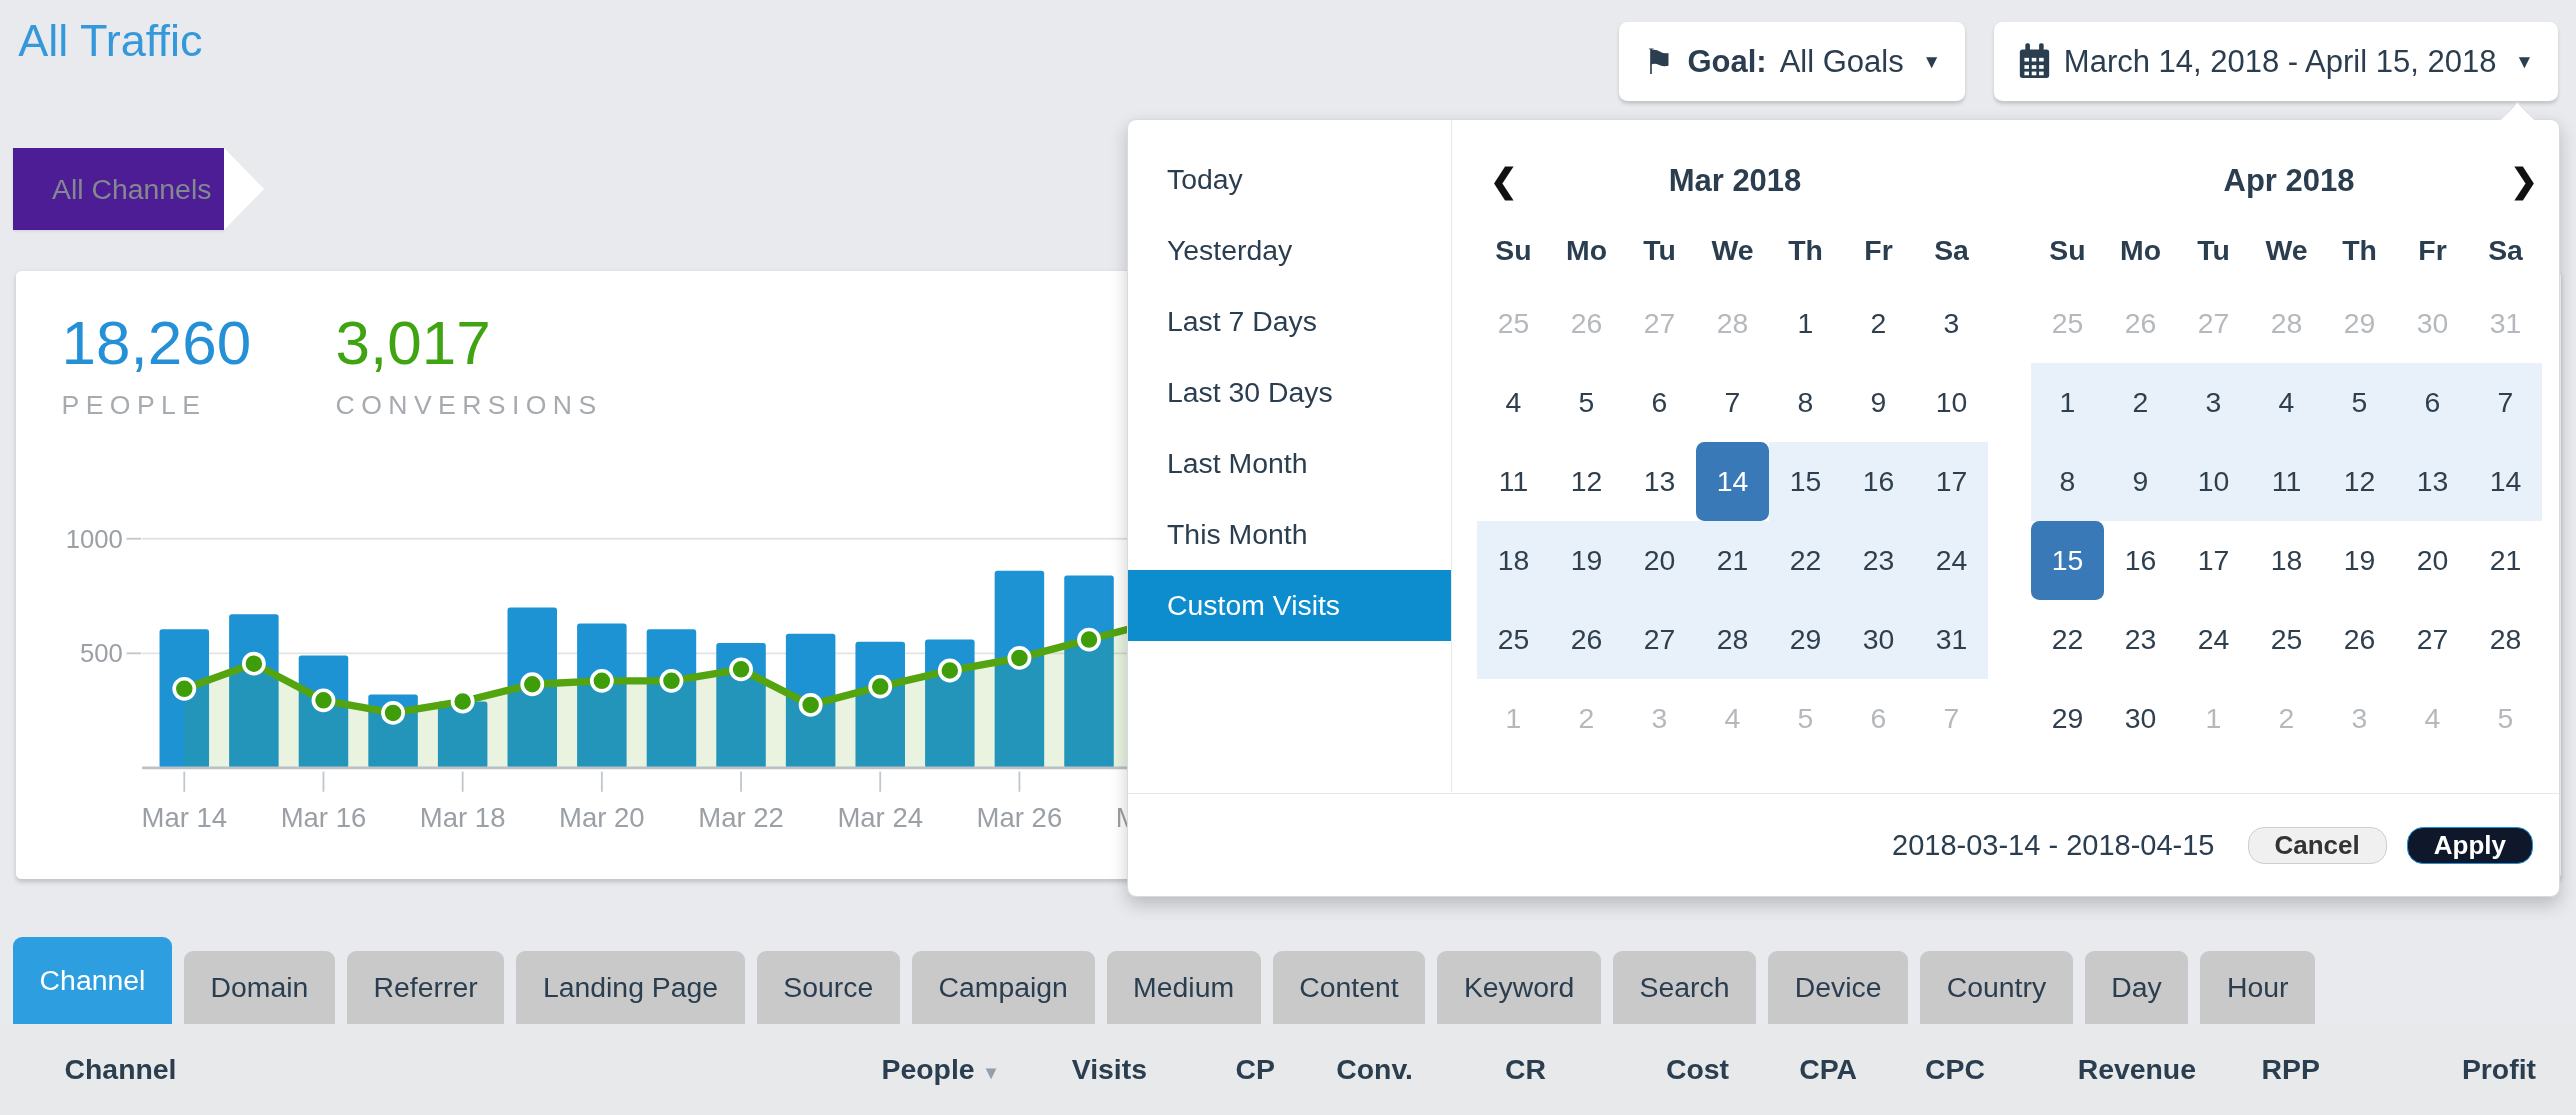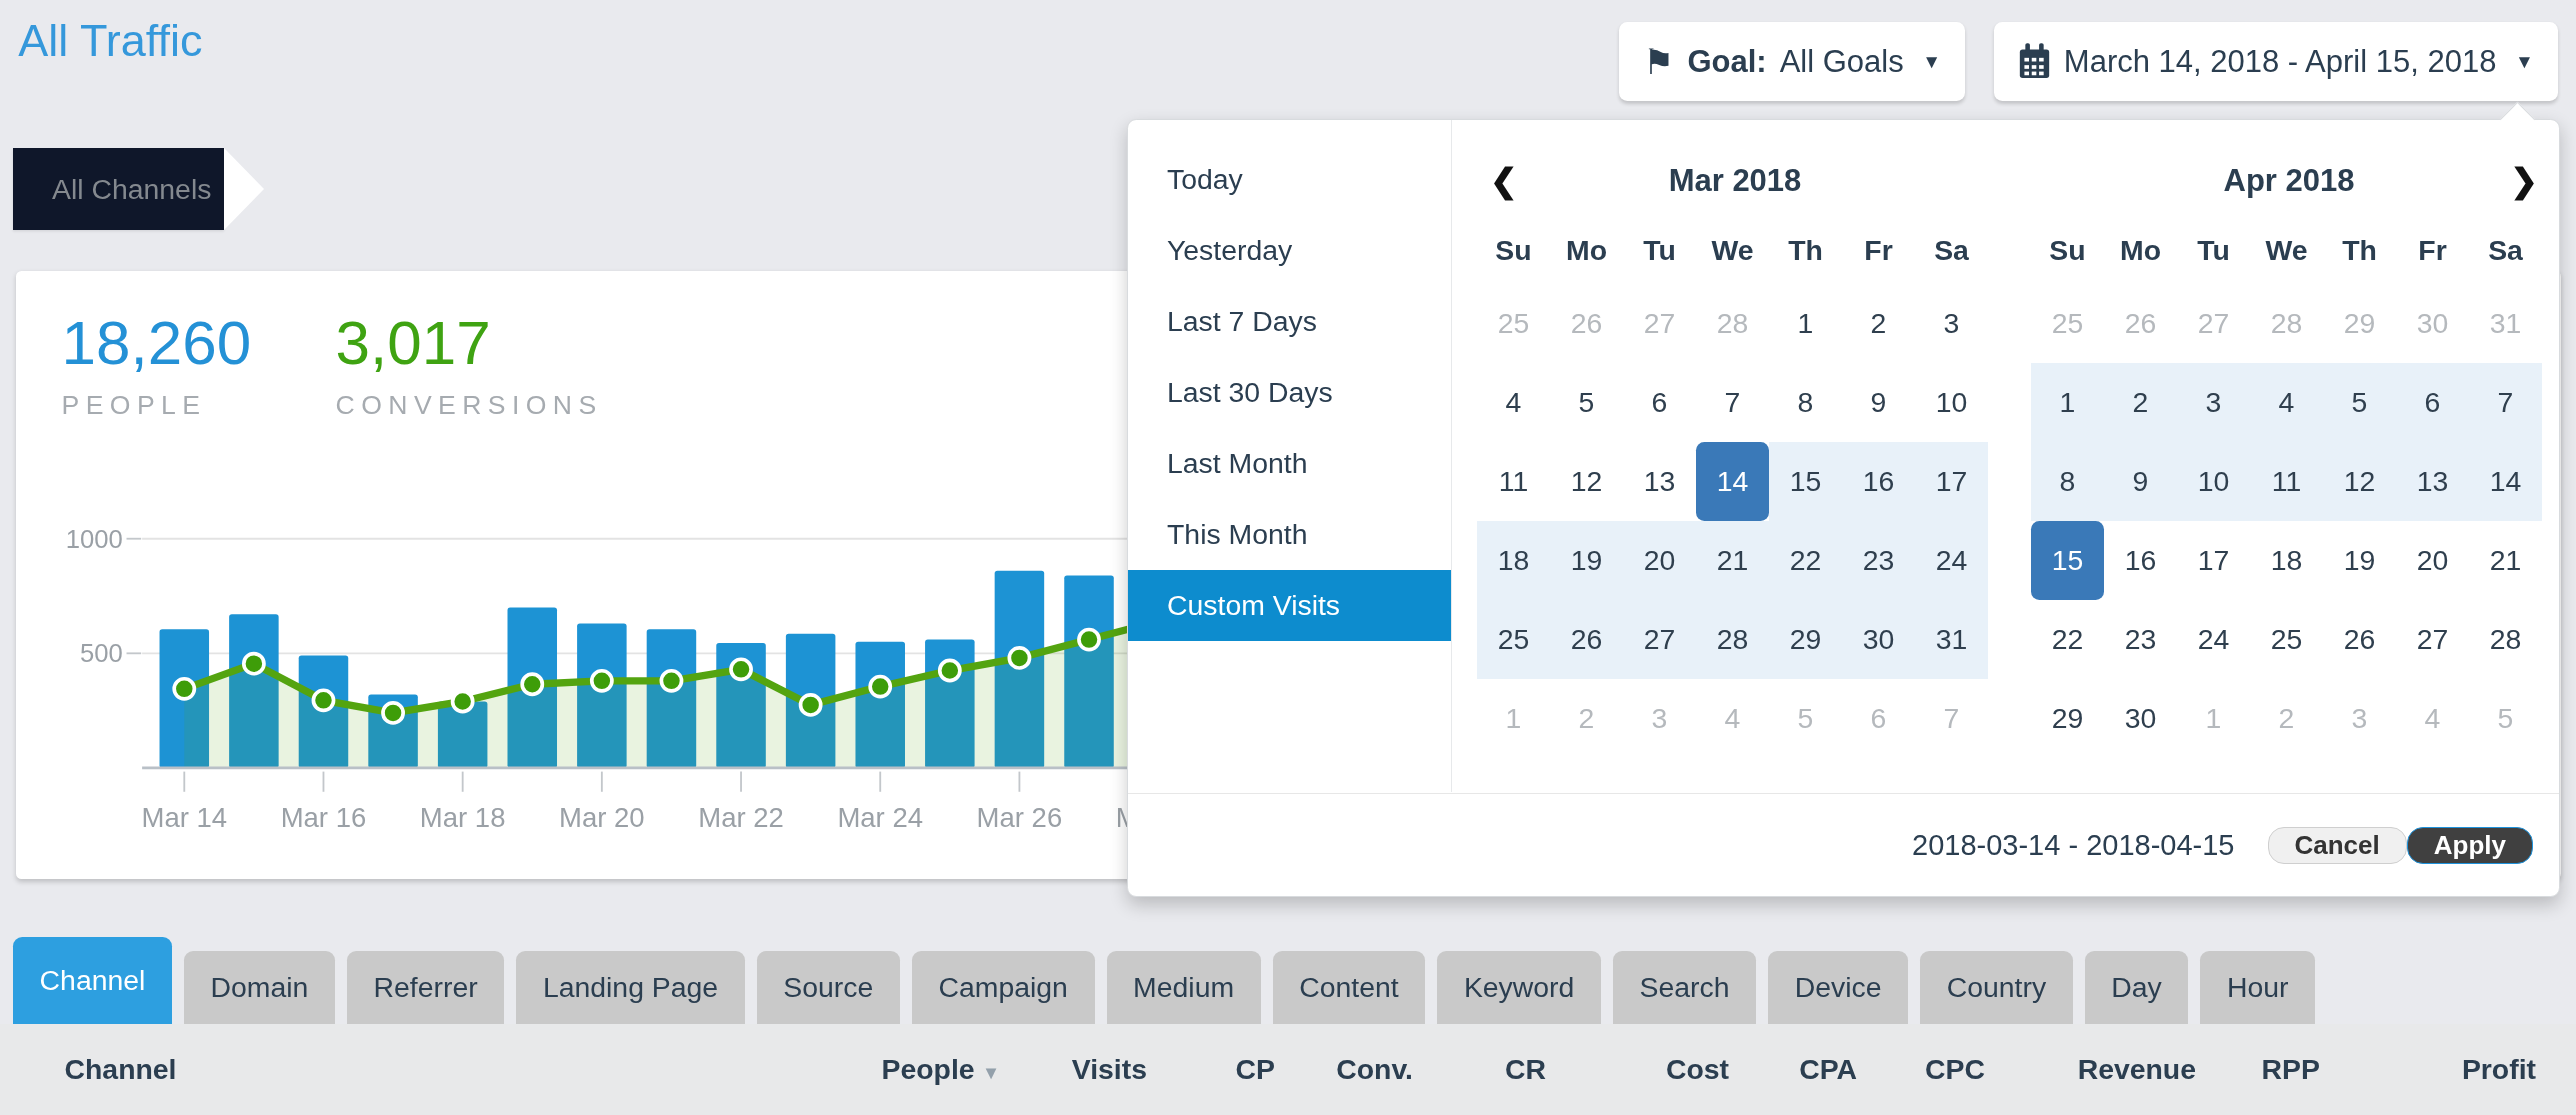--- a/index.html
+++ b/index.html
@@ -17,21 +17,21 @@
     font-size:31px;color:#2b3e50;padding:0 24px;gap:13px;box-sizing:border-box;cursor:pointer;
   }
   .topbtn .bold{font-weight:bold;}
   .goal-btn{left:1619px;}
   .date-btn{right:18.3px;}
   .flag-glyph{font-size:35px;line-height:1;}
   .caret{font-size:19px;margin-left:5.5px;}
   .cal-ico{width:33px;height:37px;}
   
   .crumb{
-    position:absolute;left:13px;top:148px;height:82px;line-height:82px;background:#0f172a;
+    position:absolute;left:13px;top:148px;height:82px;line-height:82px;background:#4c1d95;
     padding:0 13px 0 39px;color:#84898f;font-size:28.4px;box-shadow:0 1.8px 2.8px rgba(0,0,0,.10);
   }
   .crumb:after{
     content:"";position:absolute;left:100%;top:0;width:0;height:0;
     border-left:40px solid #fff;border-top:41px solid transparent;border-bottom:41px solid transparent;
   }
   
   .chart-panel{
     position:absolute;left:15.6px;top:271px;width:2545px;height:608px;background:#fff;
     border-radius:5.5px;box-shadow:0 2.8px 5.5px rgba(0,0,0,.18);
@@ -76,21 +76,21 @@
   .day.muted{color:#b5b9bd;}
   .day.range{background:#e8f1f9;}
   .day.selected{background:#3a79b8;color:#fff;border-radius:8.3px;}
   .picker-footer{
     position:absolute;left:0;right:0;bottom:0;height:103px;border-top:0.9px solid #e7e7e7;
     display:flex;align-items:center;justify-content:flex-end;padding-right:26px;box-sizing:border-box;
   }
   .range-text{font-size:29px;color:#2b3e50;margin-right:33px;text-align:right;}
   .btn{font-size:26px;font-weight:bold;border-radius:16px;padding:2px 26px;cursor:pointer;}
   .btn-cancel{background:#f0f0f0;border:0.9px solid #cfcfcf;color:#333;}
-  .btn-apply{background:#404040;border:0.9px solid #1e93dc;color:#fff;}
+  .btn-apply{background:#0f172a;border:0.9px solid #1e93dc;color:#fff;margin-left:20px;}
   
   .tabs{position:absolute;left:13px;top:937px;height:87px;display:flex;align-items:flex-end;gap:12px;}
   .tab{
     background:#c9c9c9;color:#2b3e50;font-size:28.4px;height:73px;line-height:73px;
     padding:0 26.6px;border-radius:9.2px 9.2px 0 0;white-space:nowrap;cursor:pointer;
   }
   .tab.active{background:#2d9fe0;color:#fff;height:87px;line-height:87px;}
   
   .thead{
     position:absolute;left:0;top:1024px;width:2576px;height:91px;background:#e8e9ea;

